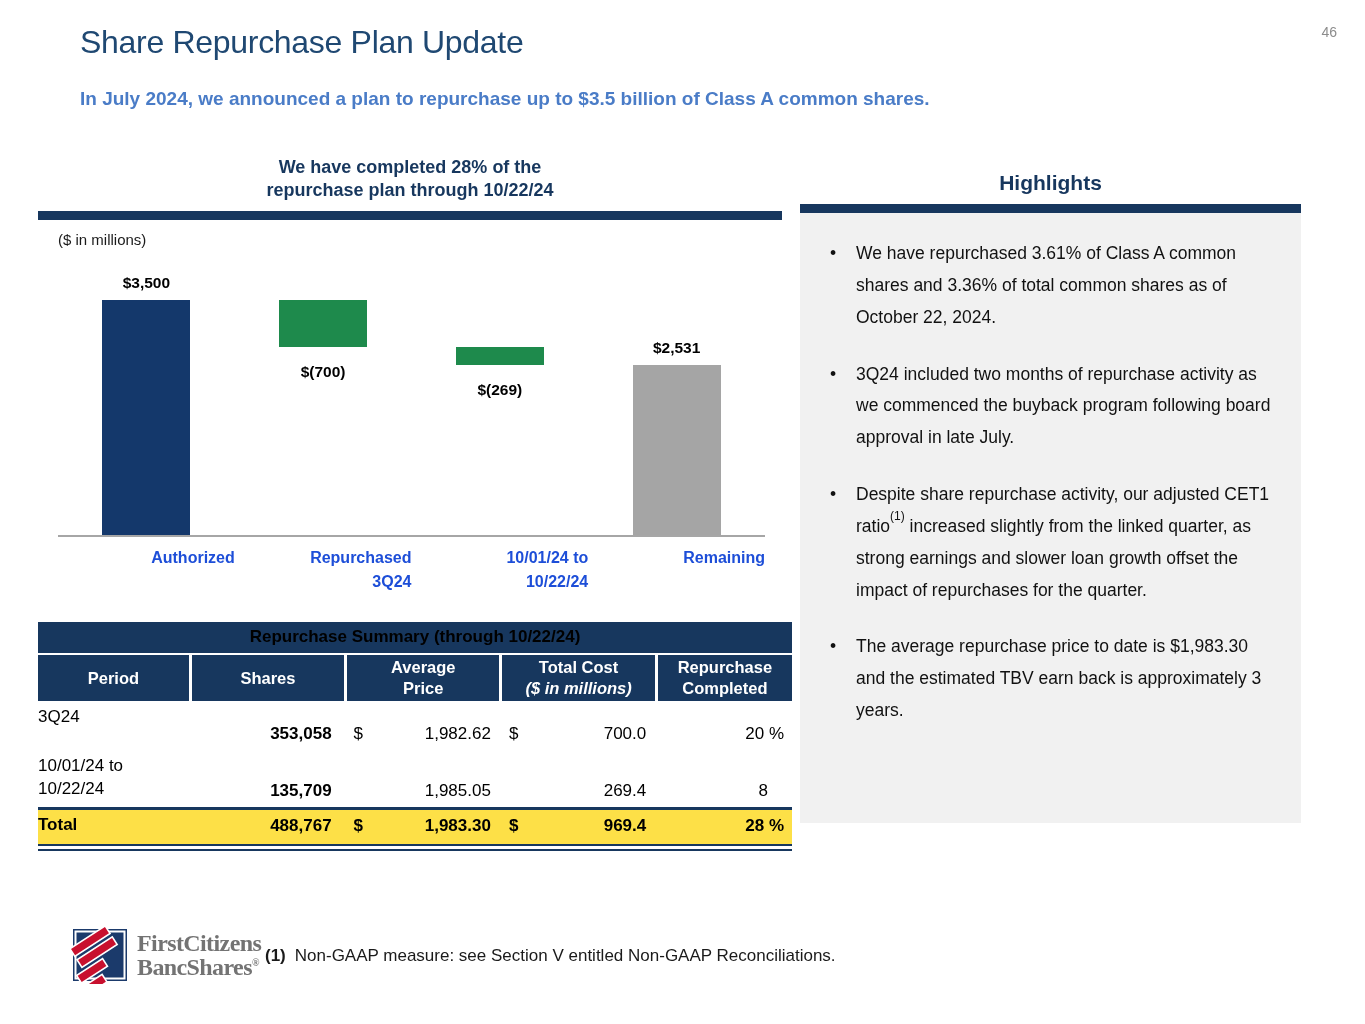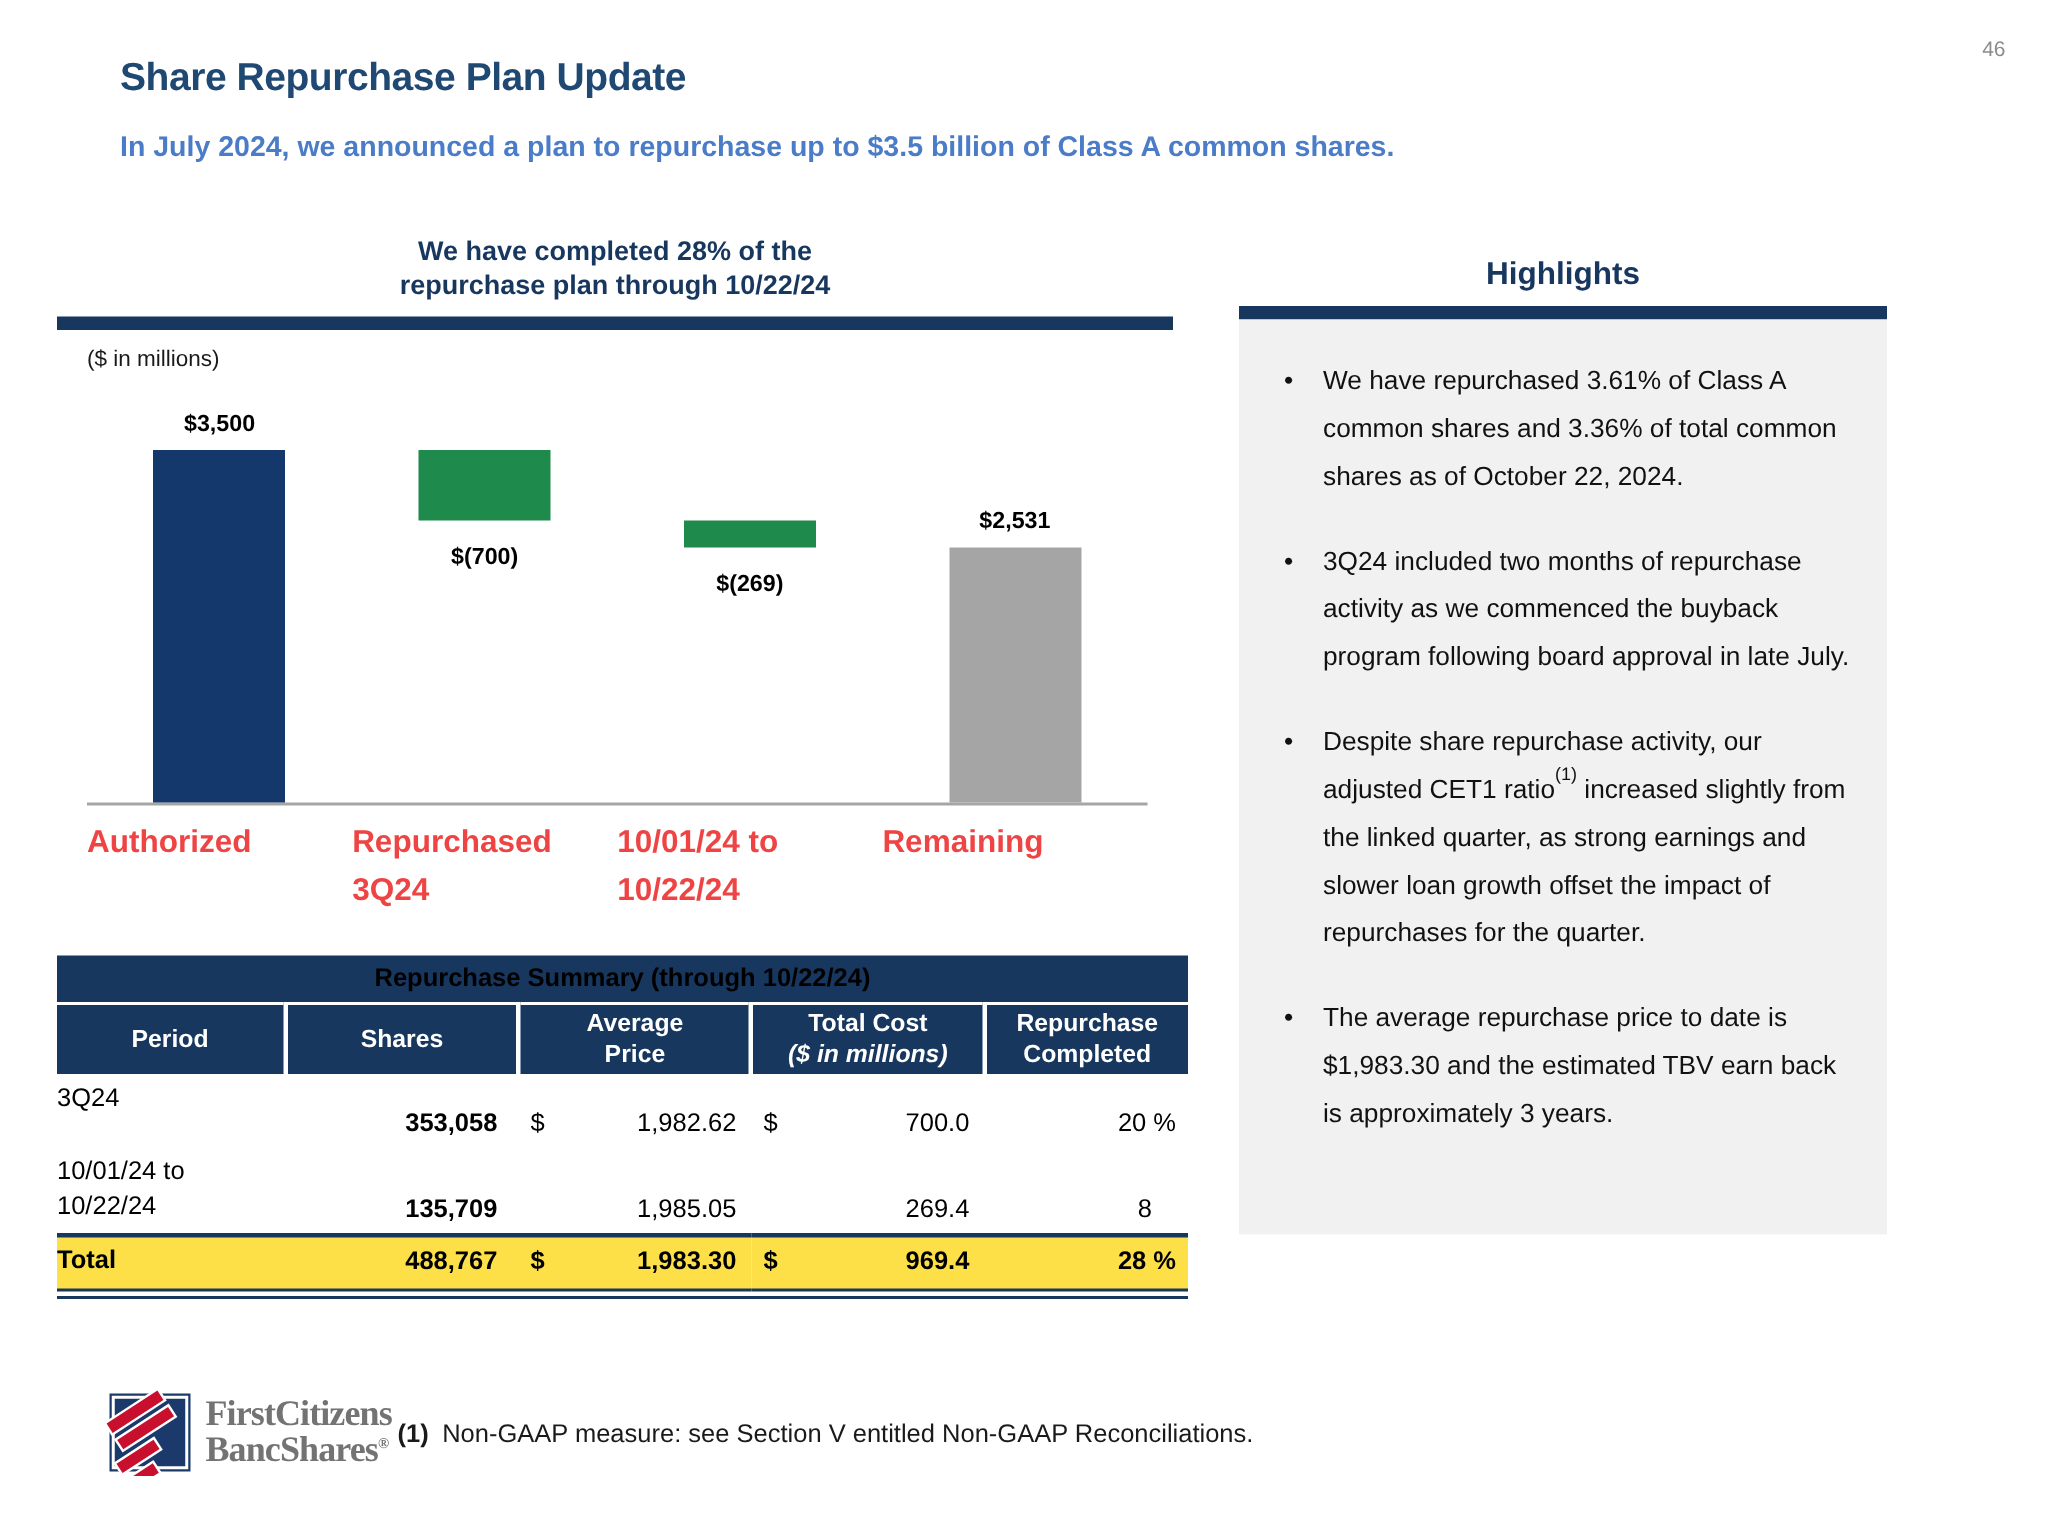--- a/index.html
+++ b/index.html
@@ -2,35 +2,35 @@
 <html><head>
 <meta charset="utf-8">
 <style>
   * { margin:0; padding:0; box-sizing:border-box; }
   html,body { background:#fff; }
   body { font-family:"Liberation Sans","DejaVu Sans",sans-serif; }
   .slide { position:relative; width:1365px; height:1024px; background:#ffffff; overflow:hidden; }
 
   .page-number { position:absolute; top:24px; right:28px; font-size:14px; color:#8c8c8c; }
 
-  .slide-title { position:absolute; left:80px; top:36px; font-size:26px; font-weight:bold; color:#1F4872; letter-spacing:-0.3px; }
+  .slide-title { position:absolute; left:80px; top:24px; font-size:32px; font-weight:normal; color:#1F4872; letter-spacing:-0.3px; }
   .slide-subtitle { position:absolute; left:80px; top:88px; font-size:19px; font-weight:bold; color:#4A7CC7; }
 
   
   .left-col { position:absolute; left:38px; top:156px; width:744px; }
   .chart-title { text-align:center; color:#17375E; font-weight:bold; font-size:18px; line-height:1.28; }
   .divider { height:9px; background:#17375E; margin-top:9px; }
   .units-label { font-size:15px; color:#1a1a1a; margin:11px 0 0 20px; }
 
   .chart-plot { position:relative; height:285px; margin:4px 17px 0 20px; border-bottom:2px solid #A6A6A6; }
   .chart-slot { position:absolute; top:0; bottom:0; width:25%; }
   .chart-bar { position:absolute; left:50%; transform:translateX(-50%); width:88px; }
   .chart-bar-label { position:absolute; left:50%; transform:translateX(-50%); white-space:nowrap; font-weight:bold; font-size:15.5px; color:#000; }
   .chart-categories { display:flex; margin:9px 17px 0 20px; }
-  .chart-cat { width:25%; text-align:left; font-weight:bold; font-size:21px; color:#ef4444; line-height:1.5; white-space:pre-line; }
+  .chart-cat { width:25%; text-align:right; font-weight:bold; font-size:16px; color:#1d4ed8; line-height:1.5; white-space:pre-line; }
 
   
   .summary-table { width:754px; margin-top:28px; border-collapse:collapse; table-layout:fixed; }
   .summary-table col.c1 { width:20.2%; } .summary-table col.c2 { width:20.6%; }
   .summary-table col.c3 { width:20.6%; } .summary-table col.c4 { width:20.6%; }
   .summary-table col.c5 { width:18.0%; }
   .tbl-title-cell { background:#17375E; color:#fff; font-weight:bold; font-size:18px; text-align:center; padding:5px 0 6px; border-bottom:2px solid #fff; }
   .summary-table th { background:#17375E; color:#fff; font-weight:bold; font-size:16.5px; text-align:center; vertical-align:middle; height:47px; line-height:1.25; padding:2px 4px; }
   .summary-table th + th { border-left:3px solid #fff; }
   .summary-table th span { display:block; }
@@ -40,21 +40,21 @@
   tr.body-row-2 td { height:46px; }
   .col-period { text-align:left; vertical-align:top !important; padding-top:5px; white-space:pre-line; line-height:1.35; }
   .cell-num { text-align:right; padding-right:14px;font-weight:bold; }
   .cell-flex { display:flex; justify-content:space-between; padding:0 10px 0 8px; }
   .cell-pct { text-align:right; padding-right:8px; }
   .pad-unit { padding-right:24px; }
   tr.total-row td { background:#fde047; font-weight:bold; vertical-align:middle; height:37px; padding-top:2px; padding-bottom:4px; border-top:3px solid #17375E; border-bottom:2.5px solid #17375E; }
   .table-double-line { width:754px; height:5px; border-bottom:2.5px solid #17375E; }
 
   
-  .right-col { position:absolute; left:826px; top:156px; width:432px; }
+  .right-col { position:absolute; left:800px; top:156px; width:501px; }
   .highlights-title { text-align:center; color:#17375E; font-weight:bold; font-size:21px; padding-top:15px; height:48px; }
   .highlights-box { background:#F1F1F1; height:610px; padding:25px 24px 20px 30px; }
   .bullet { display:flex; margin-bottom:25px; font-size:17.5px; line-height:1.82; color:#111; }
   .bullet-marker { flex:0 0 26px; }
   .bullet sup { font-size:12px; position:relative; top:-0.45em; }
 
   
   .footer-logo { position:absolute; left:68px; top:926px; display:flex; align-items:center; }
   .logo-text { margin-left:7px; font-family:"Liberation Serif","DejaVu Serif",serif; font-weight:bold; color:#737373; font-size:24px; line-height:1.02; letter-spacing:-0.6px; }
   .logo-reg { font-size:10px; vertical-align:super; }

